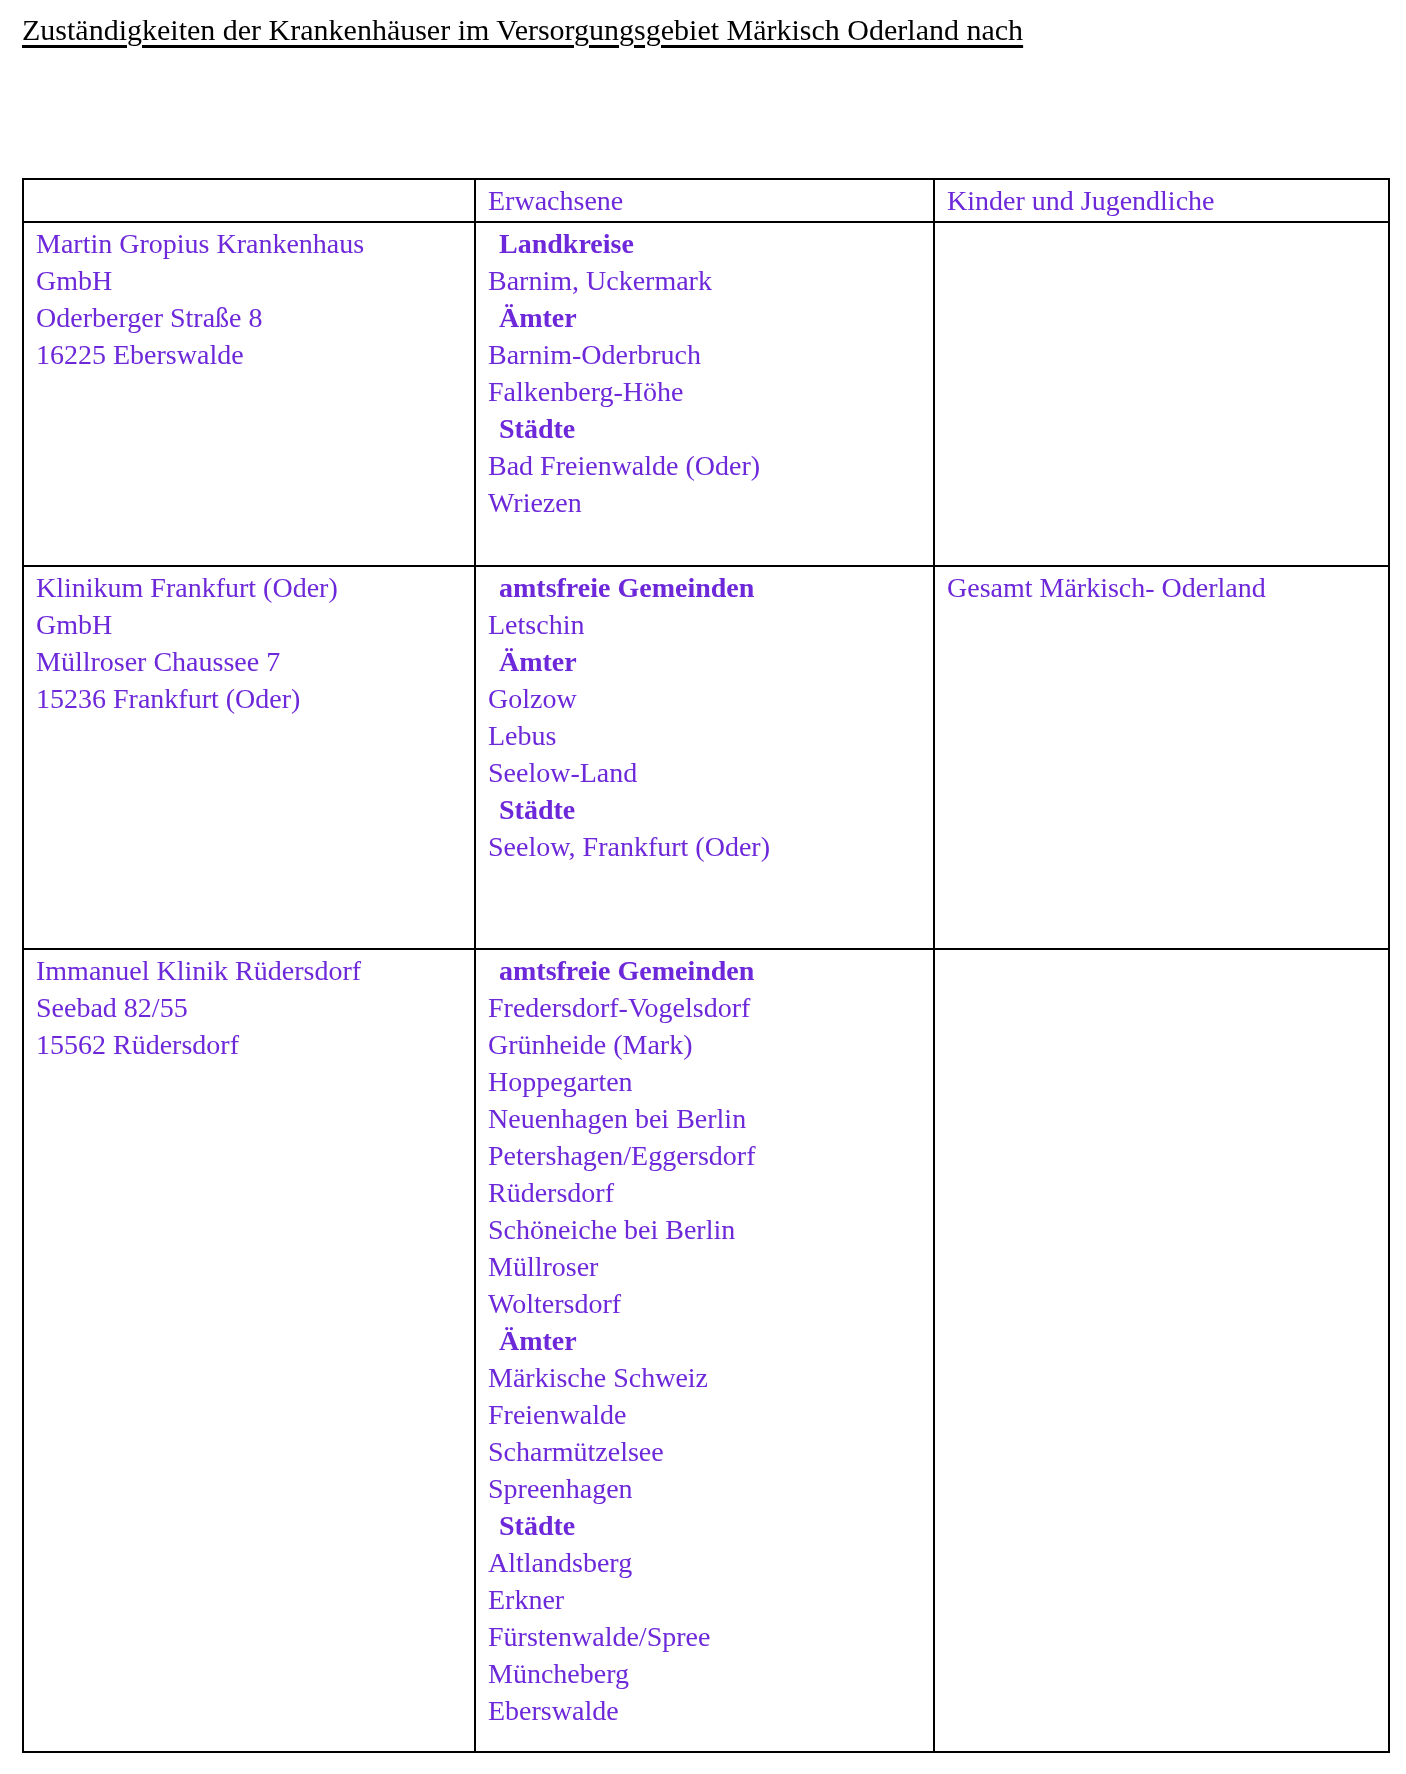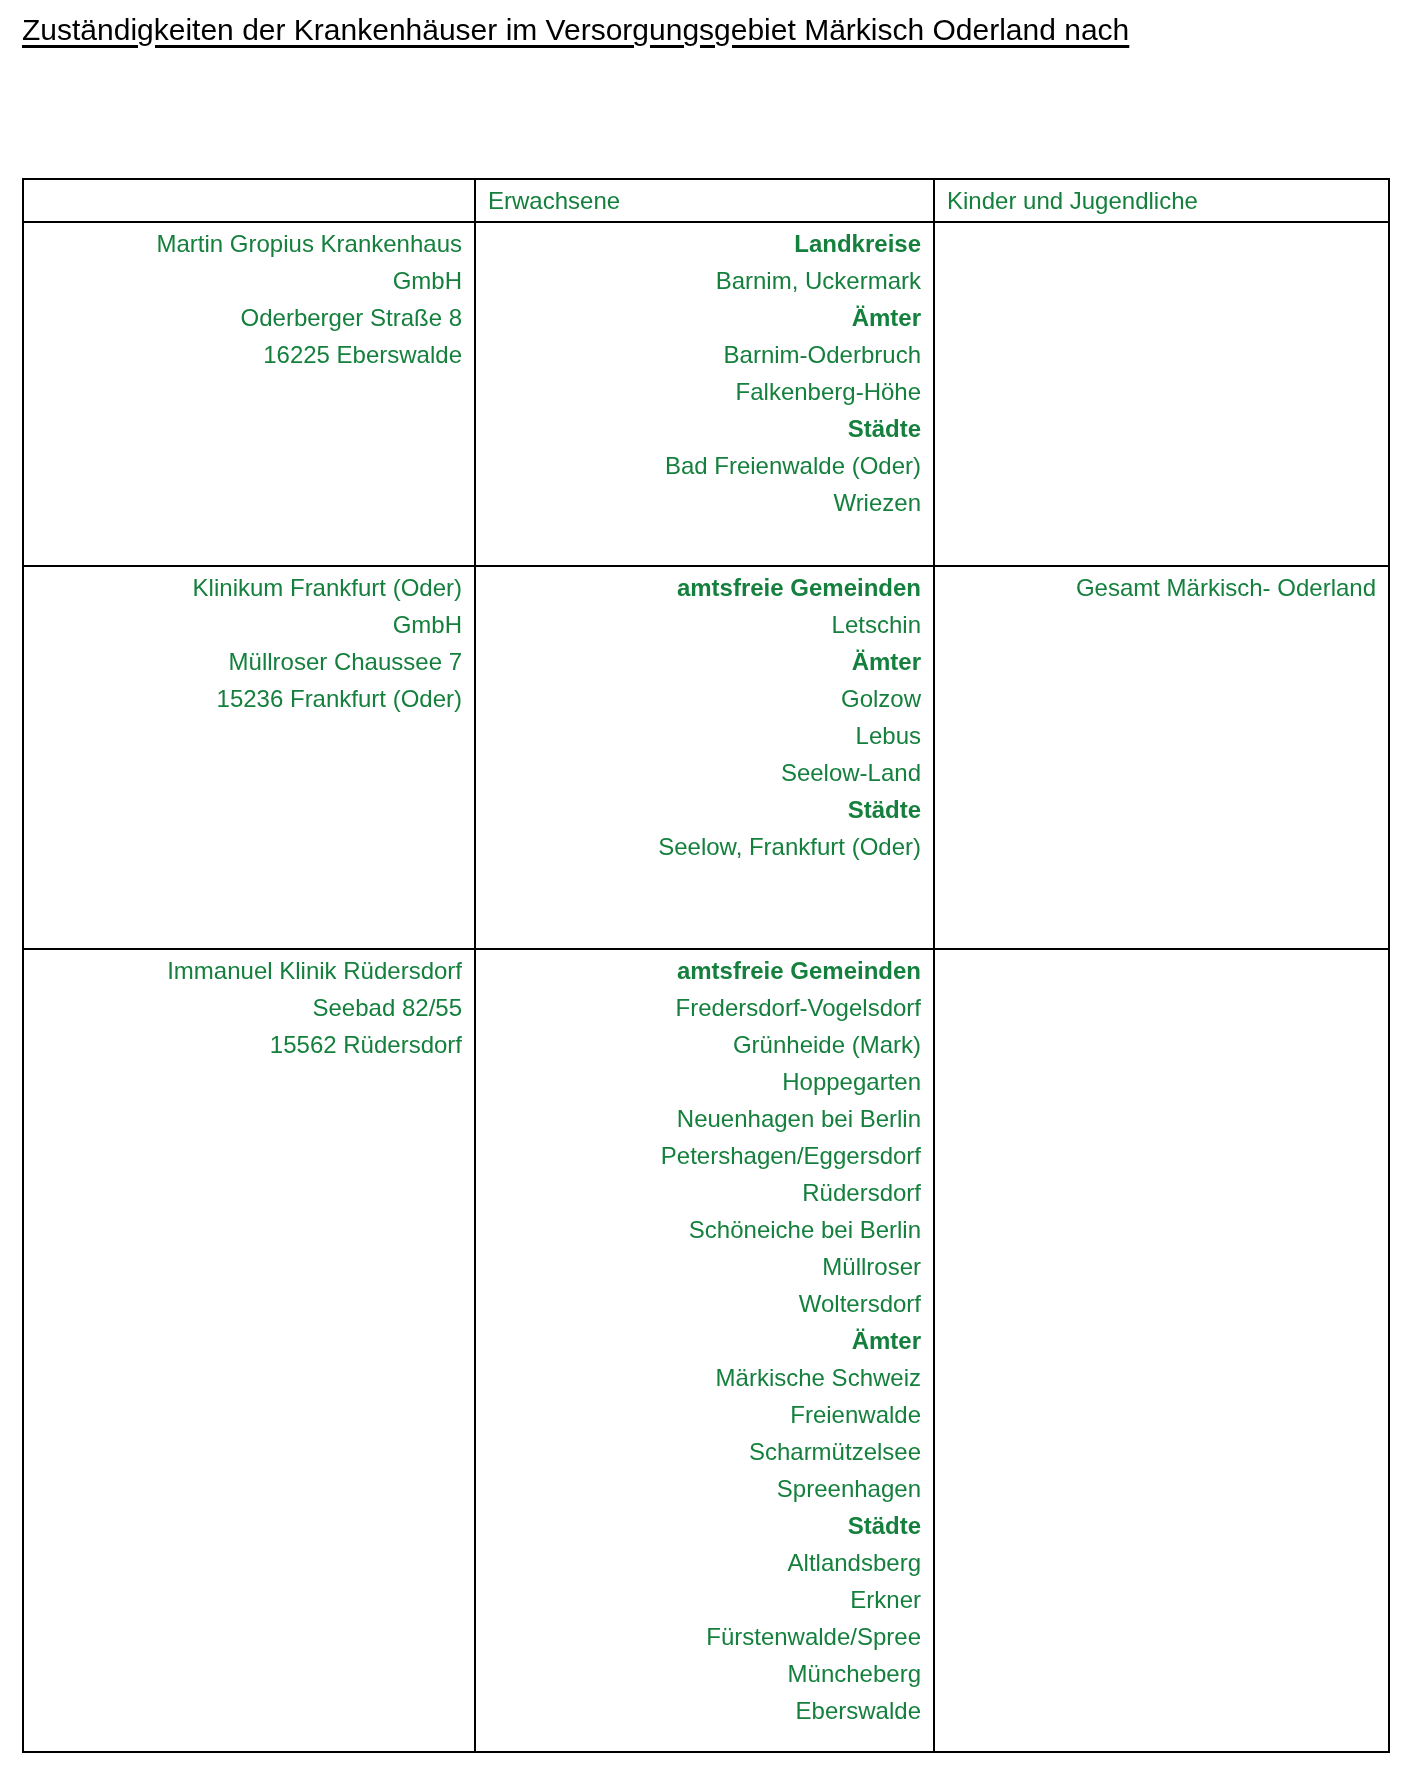--- a/index.html
+++ b/index.html
@@ -6,21 +6,21 @@
     margin: 0;
     padding: 0;
     background: #ffffff;
   }
   .page {
     position: relative;
     width: 1406px;
     height: 1774px;
     background: #ffffff;
     color: #000000;
-    font-family: Liberation Sans, sans-serif;
+    font-family: Liberation Serif, serif;
     overflow: hidden;
   }
   .doc-title {
     position: absolute;
     left: 22px;
     top: 8px;
     margin: 0;
     font-size: 30px;
     font-weight: normal;
     line-height: 44px;
@@ -40,30 +40,30 @@
     border-collapse: collapse;
     table-layout: fixed;
   }
   table.resp-table col.c1 { width: 452px; }
   table.resp-table col.c2 { width: 459px; }
   table.resp-table col.c3 { width: 455px; }
   table.resp-table td {
     border: 2px solid #000000;
     vertical-align: top;
     padding: 2px 12px 2px 12px;
-    font-size: 24px;
+    font-size: 28px;
     line-height: 37px;
-    color: #15803d;
+    color: #6d28d9;
     overflow: hidden;
   }
   tr.r-header td { height: 36px; }
   tr.r-1 td { height: 338px; }
   tr.r-2 td { height: 377px; }
   tr.r-3 td { height: 797px; }
-  .line { white-space: nowrap; text-align: right; }
+  .line { white-space: nowrap; }
   .line.bold { font-weight: bold; margin-left: 11px; }
 </style>
 </head>
 <body>
 
 <div class="page">
 
   <h1 class="doc-title">
     <span class="title-line">Zuständigkeiten der Krankenhäuser im Versorgungsgebiet Märkisch Oderland nach</span>
   </h1>

